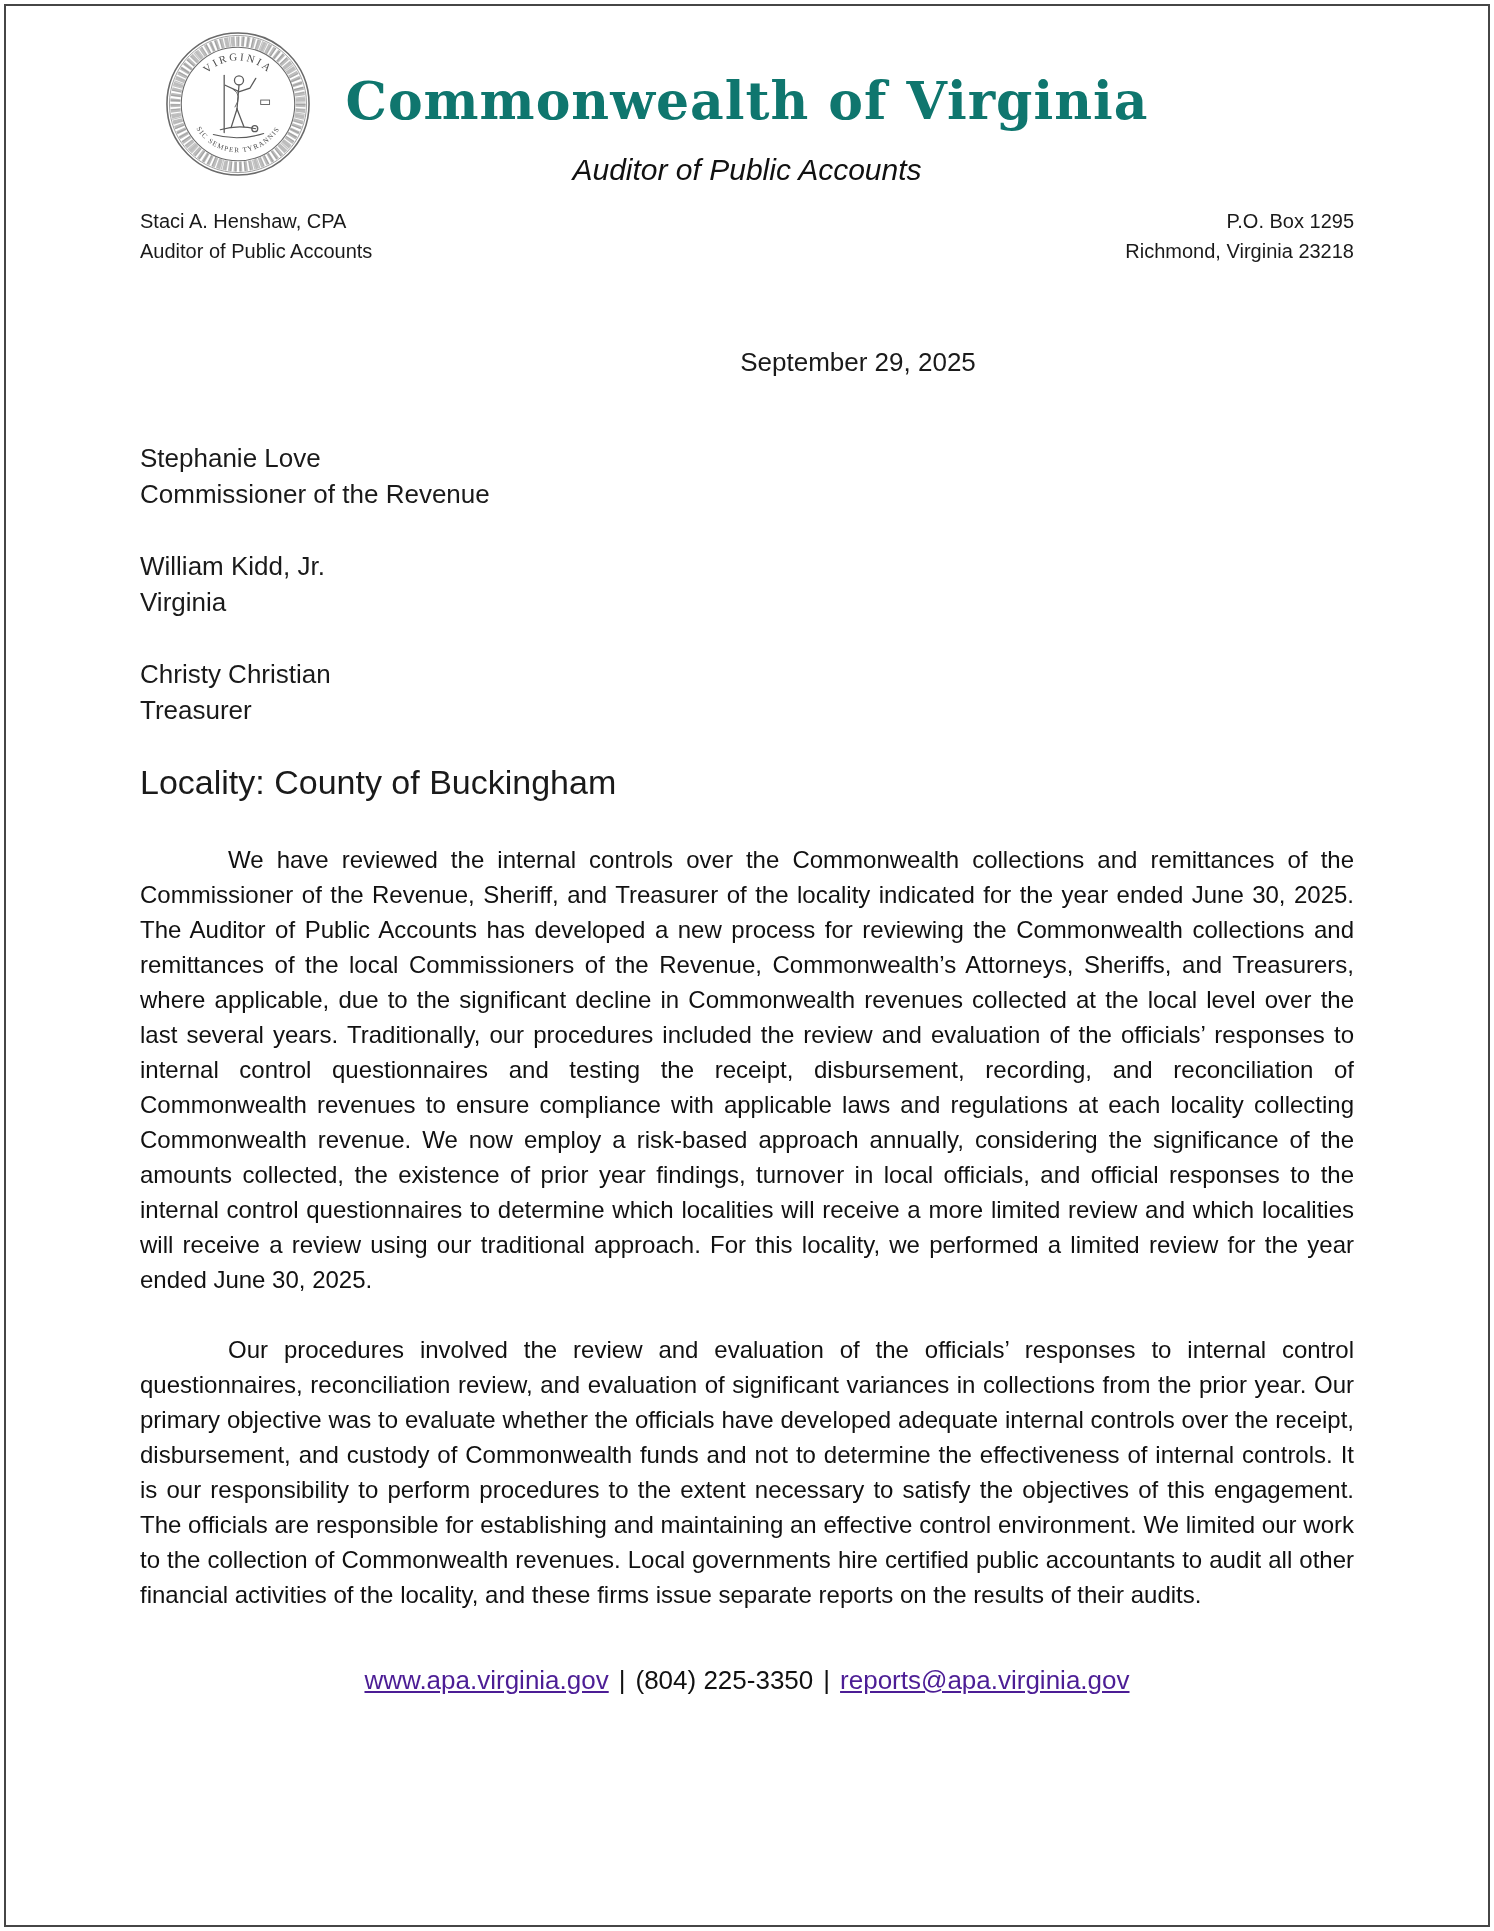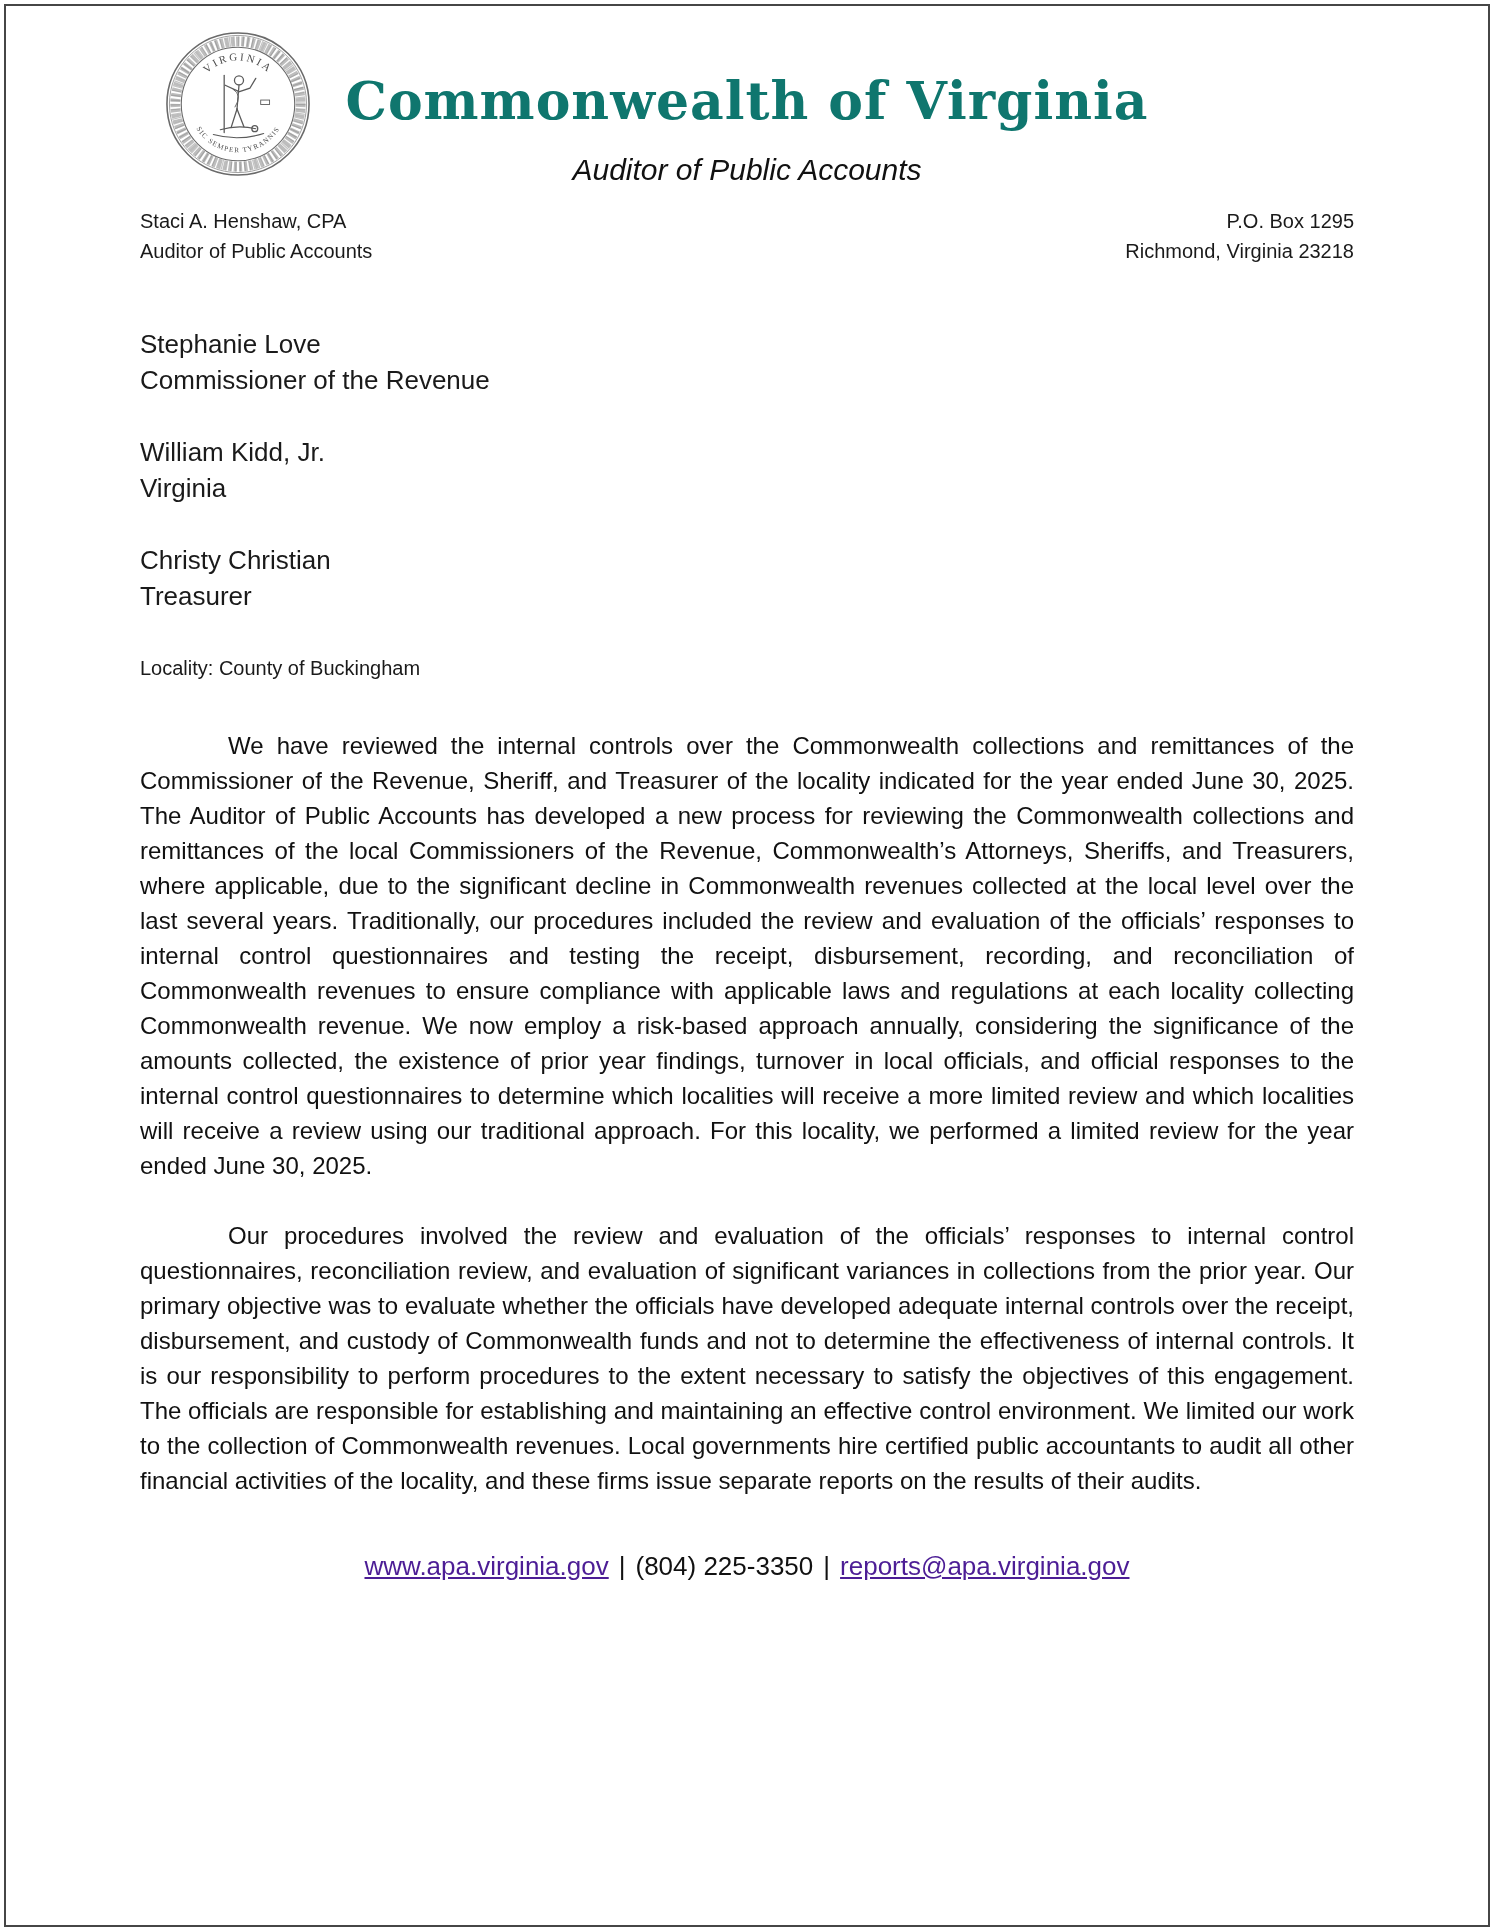--- a/index.html
+++ b/index.html
@@ -49,21 +49,21 @@
   .letter{ padding:0 134px; }
   .date-line{
     margin-top:78px;
     font-size:26px; line-height:36px;
     padding-left:222px;
     text-align:center;
   }
   .recipients{ margin-top:60px; font-size:26px; line-height:36px; }
   .recipient{ margin-top:36px; }
   .recipient:first-child{ margin-top:0; }
-  .locality{ margin-top:36px; font-size:20px; line-height:36px; }
+  .locality{ margin-top:36px; font-size:34px; line-height:36px; }
 
   .body-copy{ margin-top:42px; }
   .body-copy p{
     font-size:24px;
     line-height:35px;
     text-align:justify;
     text-indent:88px;
     color:#111;
   }
   .body-copy p + p{ margin-top:35px; }
@@ -134,20 +134,21 @@
       </div>
       <div class="contact-right">
         <div>P.O. Box 1295</div>
         <div>Richmond, Virginia 23218</div>
       </div>
     </div>
   </div>
 
   <div class="letter">
 
+    <div class="date-line">September 29, 2025</div>
 
     <div class="recipients">
       <div class="recipient">
         <div>Stephanie Love</div>
         <div>Commissioner of the Revenue</div>
       </div>
       <div class="recipient">
         <div>William Kidd, Jr.</div>
         <div>Virginia</div>
       </div>

